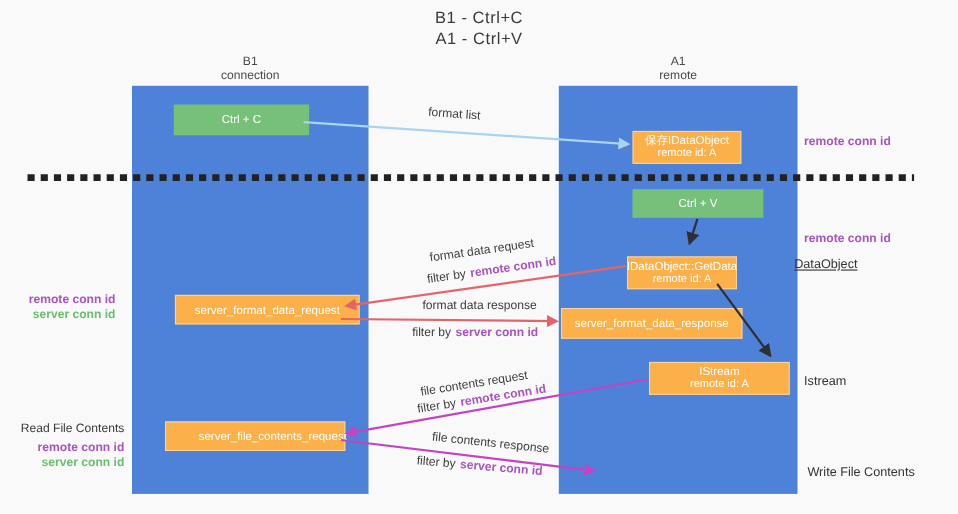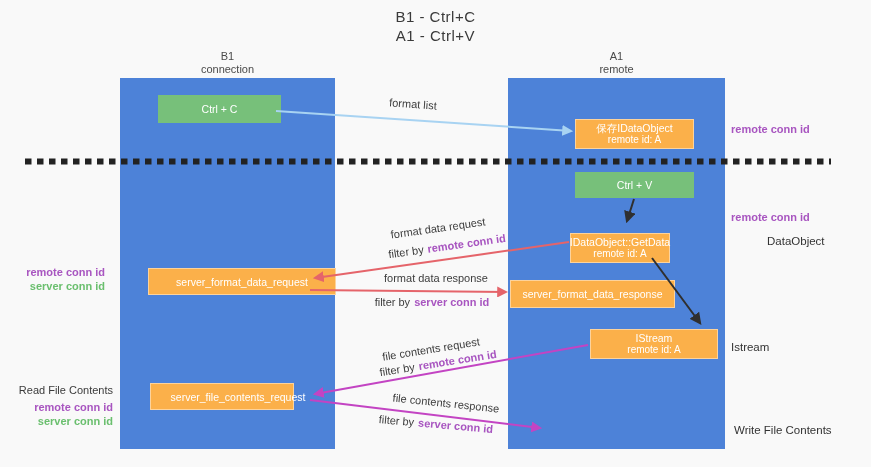--- a/index.html
+++ b/index.html
@@ -70,48 +70,48 @@
     <div>remote</div>
   </div>
 
   <div class="column" style="left:120px;top:78px;width:215px;height:371px;"></div>
   <div class="column" style="left:508px;top:78px;width:217px;height:371px;"></div>
 
   <div class="node green" style="left:158px;top:95px;width:123px;height:28px;">
     <span class="single">Ctrl + C</span>
   </div>
 
-  <div class="node orange" style="left:575px;top:119px;width:119px;height:30px;">
+  <div class="node orange" style="left:575px;top:119px;width:99px;height:30px;">
     <span class="l1">保存IDataObject</span>
     <span class="l2">remote id: A</span>
   </div>
 
   <div class="node green" style="left:575px;top:172px;width:119px;height:26px;">
     <span class="single">Ctrl + V</span>
   </div>
 
   <div class="node orange" style="left:570px;top:233px;width:100px;height:30px;">
     <span class="l1">IDataObject::GetData</span>
     <span class="l2">remote id: A</span>
   </div>
 
-  <div class="node orange" style="left:148px;top:268px;width:188px;height:27px;">
+  <div class="node orange" style="left:159px;top:268px;width:168px;height:27px;">
     <span class="single">server_format_data_request</span>
   </div>
 
   <div class="node orange" style="left:510px;top:280px;width:165px;height:28px;">
     <span class="single">server_format_data_response</span>
   </div>
 
   <div class="node orange" style="left:590px;top:329px;width:128px;height:30px;">
     <span class="l1">IStream</span>
     <span class="l2">remote id: A</span>
   </div>
 
-  <div class="node orange" style="left:150px;top:383px;width:144px;height:27px;padding-left:32px;">
+  <div class="node orange" style="left:150px;top:383px;width:164px;height:27px;padding-left:32px;">
     <span class="single">server_file_contents_request</span>
   </div>
 
 
   <svg class="overlay" width="871" height="467" viewBox="0 0 871 467">
     <defs>
       <marker id="ah-lb" viewBox="0 0 10 10" refX="8" refY="5" markerWidth="5.5" markerHeight="5.5" orient="auto">
         <path class="mk-lb" d="M0,0 L10,5 L0,10 z"></path>
       </marker>
       <marker id="ah-red" viewBox="0 0 10 10" refX="8" refY="5" markerWidth="5.5" markerHeight="5.5" orient="auto">
@@ -170,21 +170,21 @@
   <div class="arrow-label" style="left:436px;top:424px;transform:translate(-50%,-50%) rotate(5deg);">
     <span class="fb">filter by</span><span class="purple">server conn id</span>
   </div>
 
   <div class="side-label purple" style="left:731px;top:123px;">
     <span>remote conn id</span>
   </div>
   <div class="side-label purple" style="left:731px;top:211px;">
     <span>remote conn id</span>
   </div>
-  <div class="side-label plain" style="left:767px;top:235px;">
+  <div class="side-label plain" style="left:722px;top:235px;text-decoration:underline;">
     <span>DataObject</span>
   </div>
   <div class="side-label plain" style="left:731px;top:341px;">
     <span>Istream</span>
   </div>
   <div class="side-label plain" style="left:734px;top:424px;text-align:right;">
     <span>Write File Contents</span>
   </div>
 
   <div class="left-block" style="left:5px;top:265px;width:100px;">

